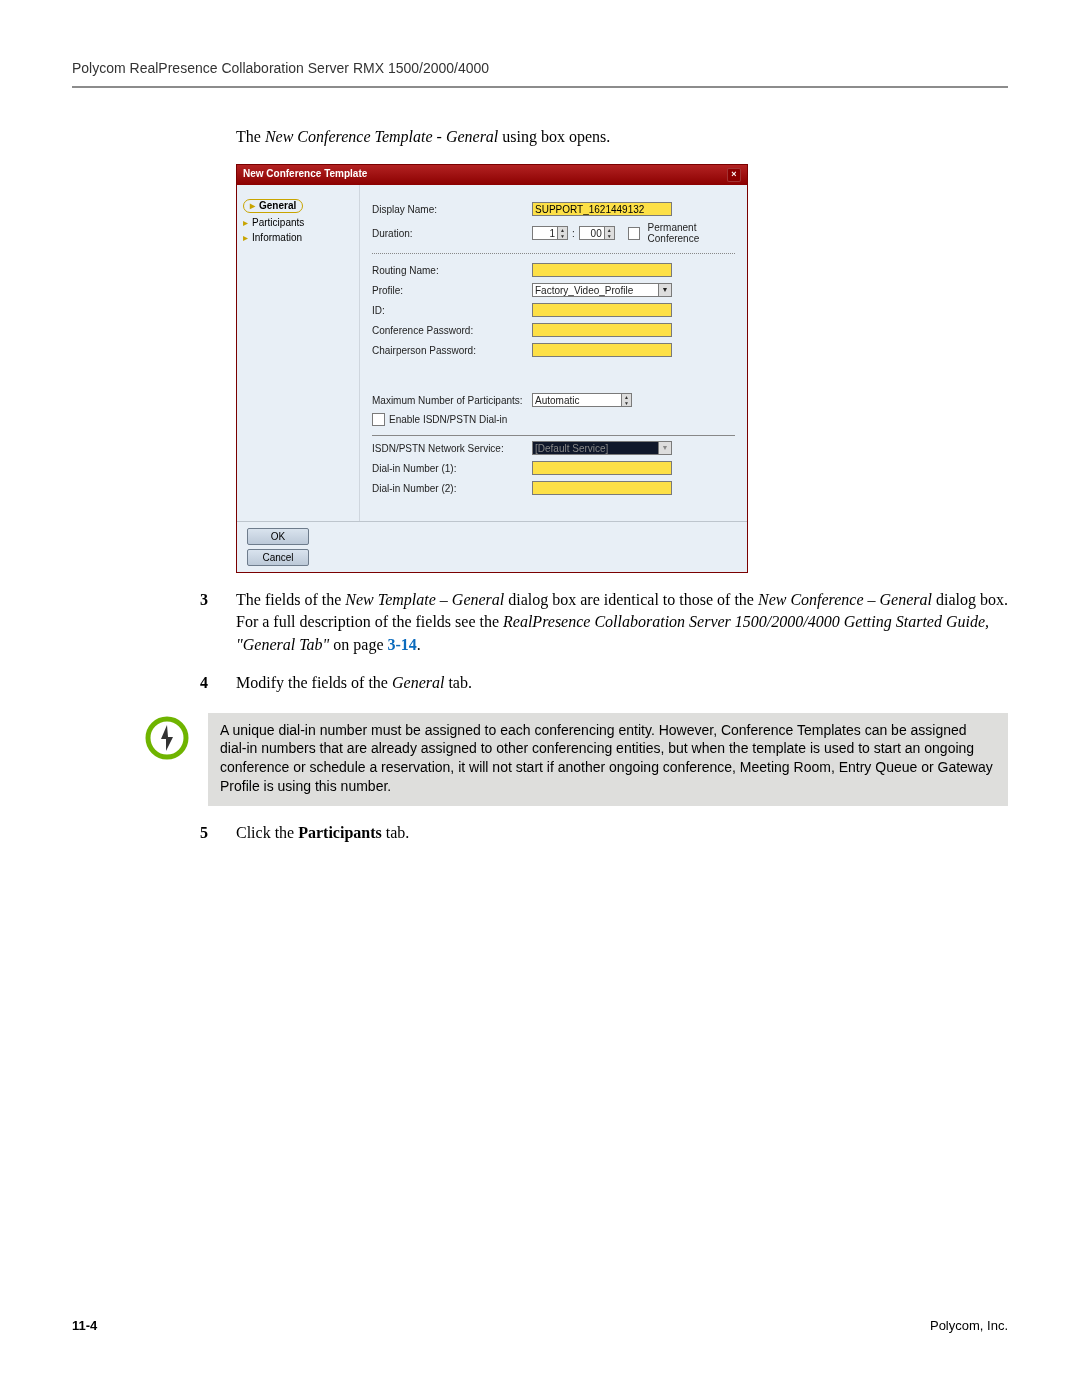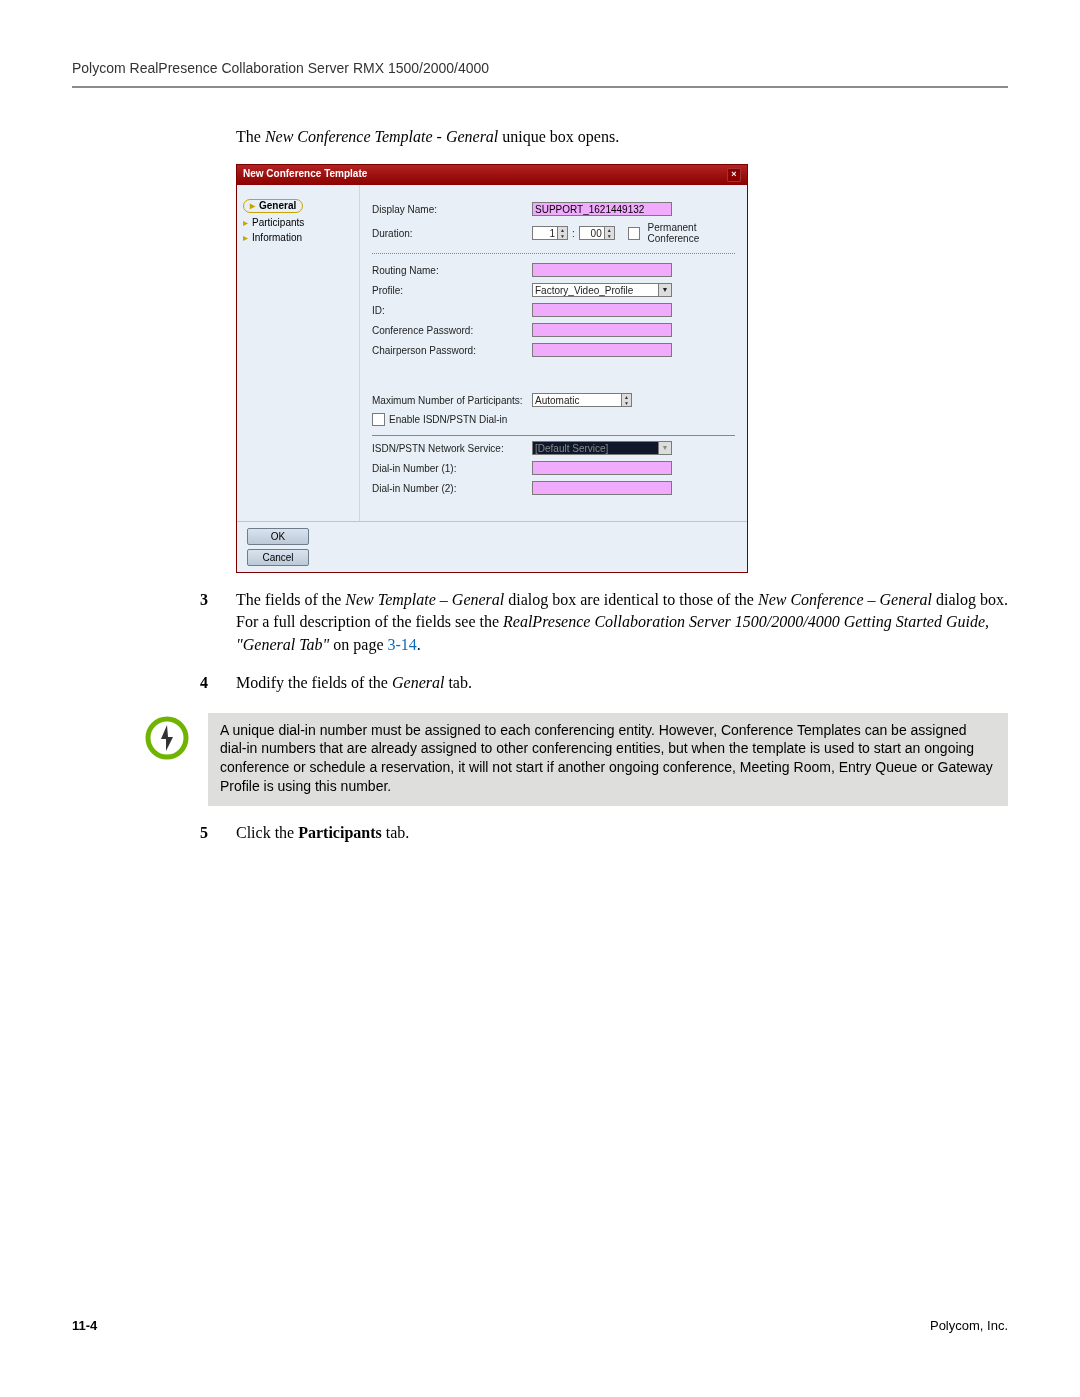--- a/index.html
+++ b/index.html
@@ -95,21 +95,21 @@
     position:relative;
   }
   .form-row {
     display:flex;
     align-items:center;
     padding: 3px 12px;
   }
   .form-row label { flex: 0 0 160px; }
   .form-row .val { flex:1; display:flex; align-items:center; gap:4px; }
   .inp {
-    background:#f0abfc;border:1px solid #7a7a7a;
+    background:#fde047;border:1px solid #7a7a7a;
     height:14px;font-size:10px;padding:0 2px;
     box-sizing:border-box;
     font-family:Arial, sans-serif;
   }
   .inp.w140 { width:140px; }
   .spin {
     display:inline-flex;align-items:center;
     border:1px solid #7a7a7a;background:#fff;height:14px;box-sizing:border-box;
   }
   .spin .n { width:20px;text-align:right;padding:0 2px;font-size:10px; }
@@ -146,21 +146,21 @@
     margin-left: 128px;
     margin-top: 16px;
     font-family: "Book Antiqua", Palatino, Georgia, serif;
     font-size: 16px;
     line-height:1.4;
   }
   .step .num { width:36px; font-weight:bold; flex:0 0 36px; }
   .step .body { flex:1; }
   .step .body .ital { font-style: italic; }
   .step .body .b { font-weight: bold; }
-  .step .body .link { color:#0b6bbd; font-weight:normal;text-align:right; }
+  .step .body .link { color:#0b6bbd; font-weight:bold;text-align:right; }
 
   
   .note-row {
     display:flex;
     align-items:flex-start;
     margin-top:18px;
     margin-left:72px;
   }
   .note-icon {
     width:46px;height:46px;flex:0 0 46px;
@@ -192,21 +192,21 @@
   .page-foot .pn { font-weight:bold; }
 </style>
 </head>
 <body>
 
 <div class="page">
 
   <div class="running-head">Polycom RealPresence Collaboration Server RMX 1500/2000/4000</div>
 
   <div class="intro">
-    <span>The </span><span class="ital">New Conference Template - General</span><span> unique box opens.</span>
+    <span>The </span><span class="ital">New Conference Template - General</span><span> using box opens.</span>
   </div>
 
   <div class="dialog-wrap">
     <div class="dialog">
       <div class="dialog-titlebar">
         <span>New Conference Template</span>
         <span class="close-x">×</span>
       </div>
       <div class="dialog-body">
         <div class="dialog-sidebar">

